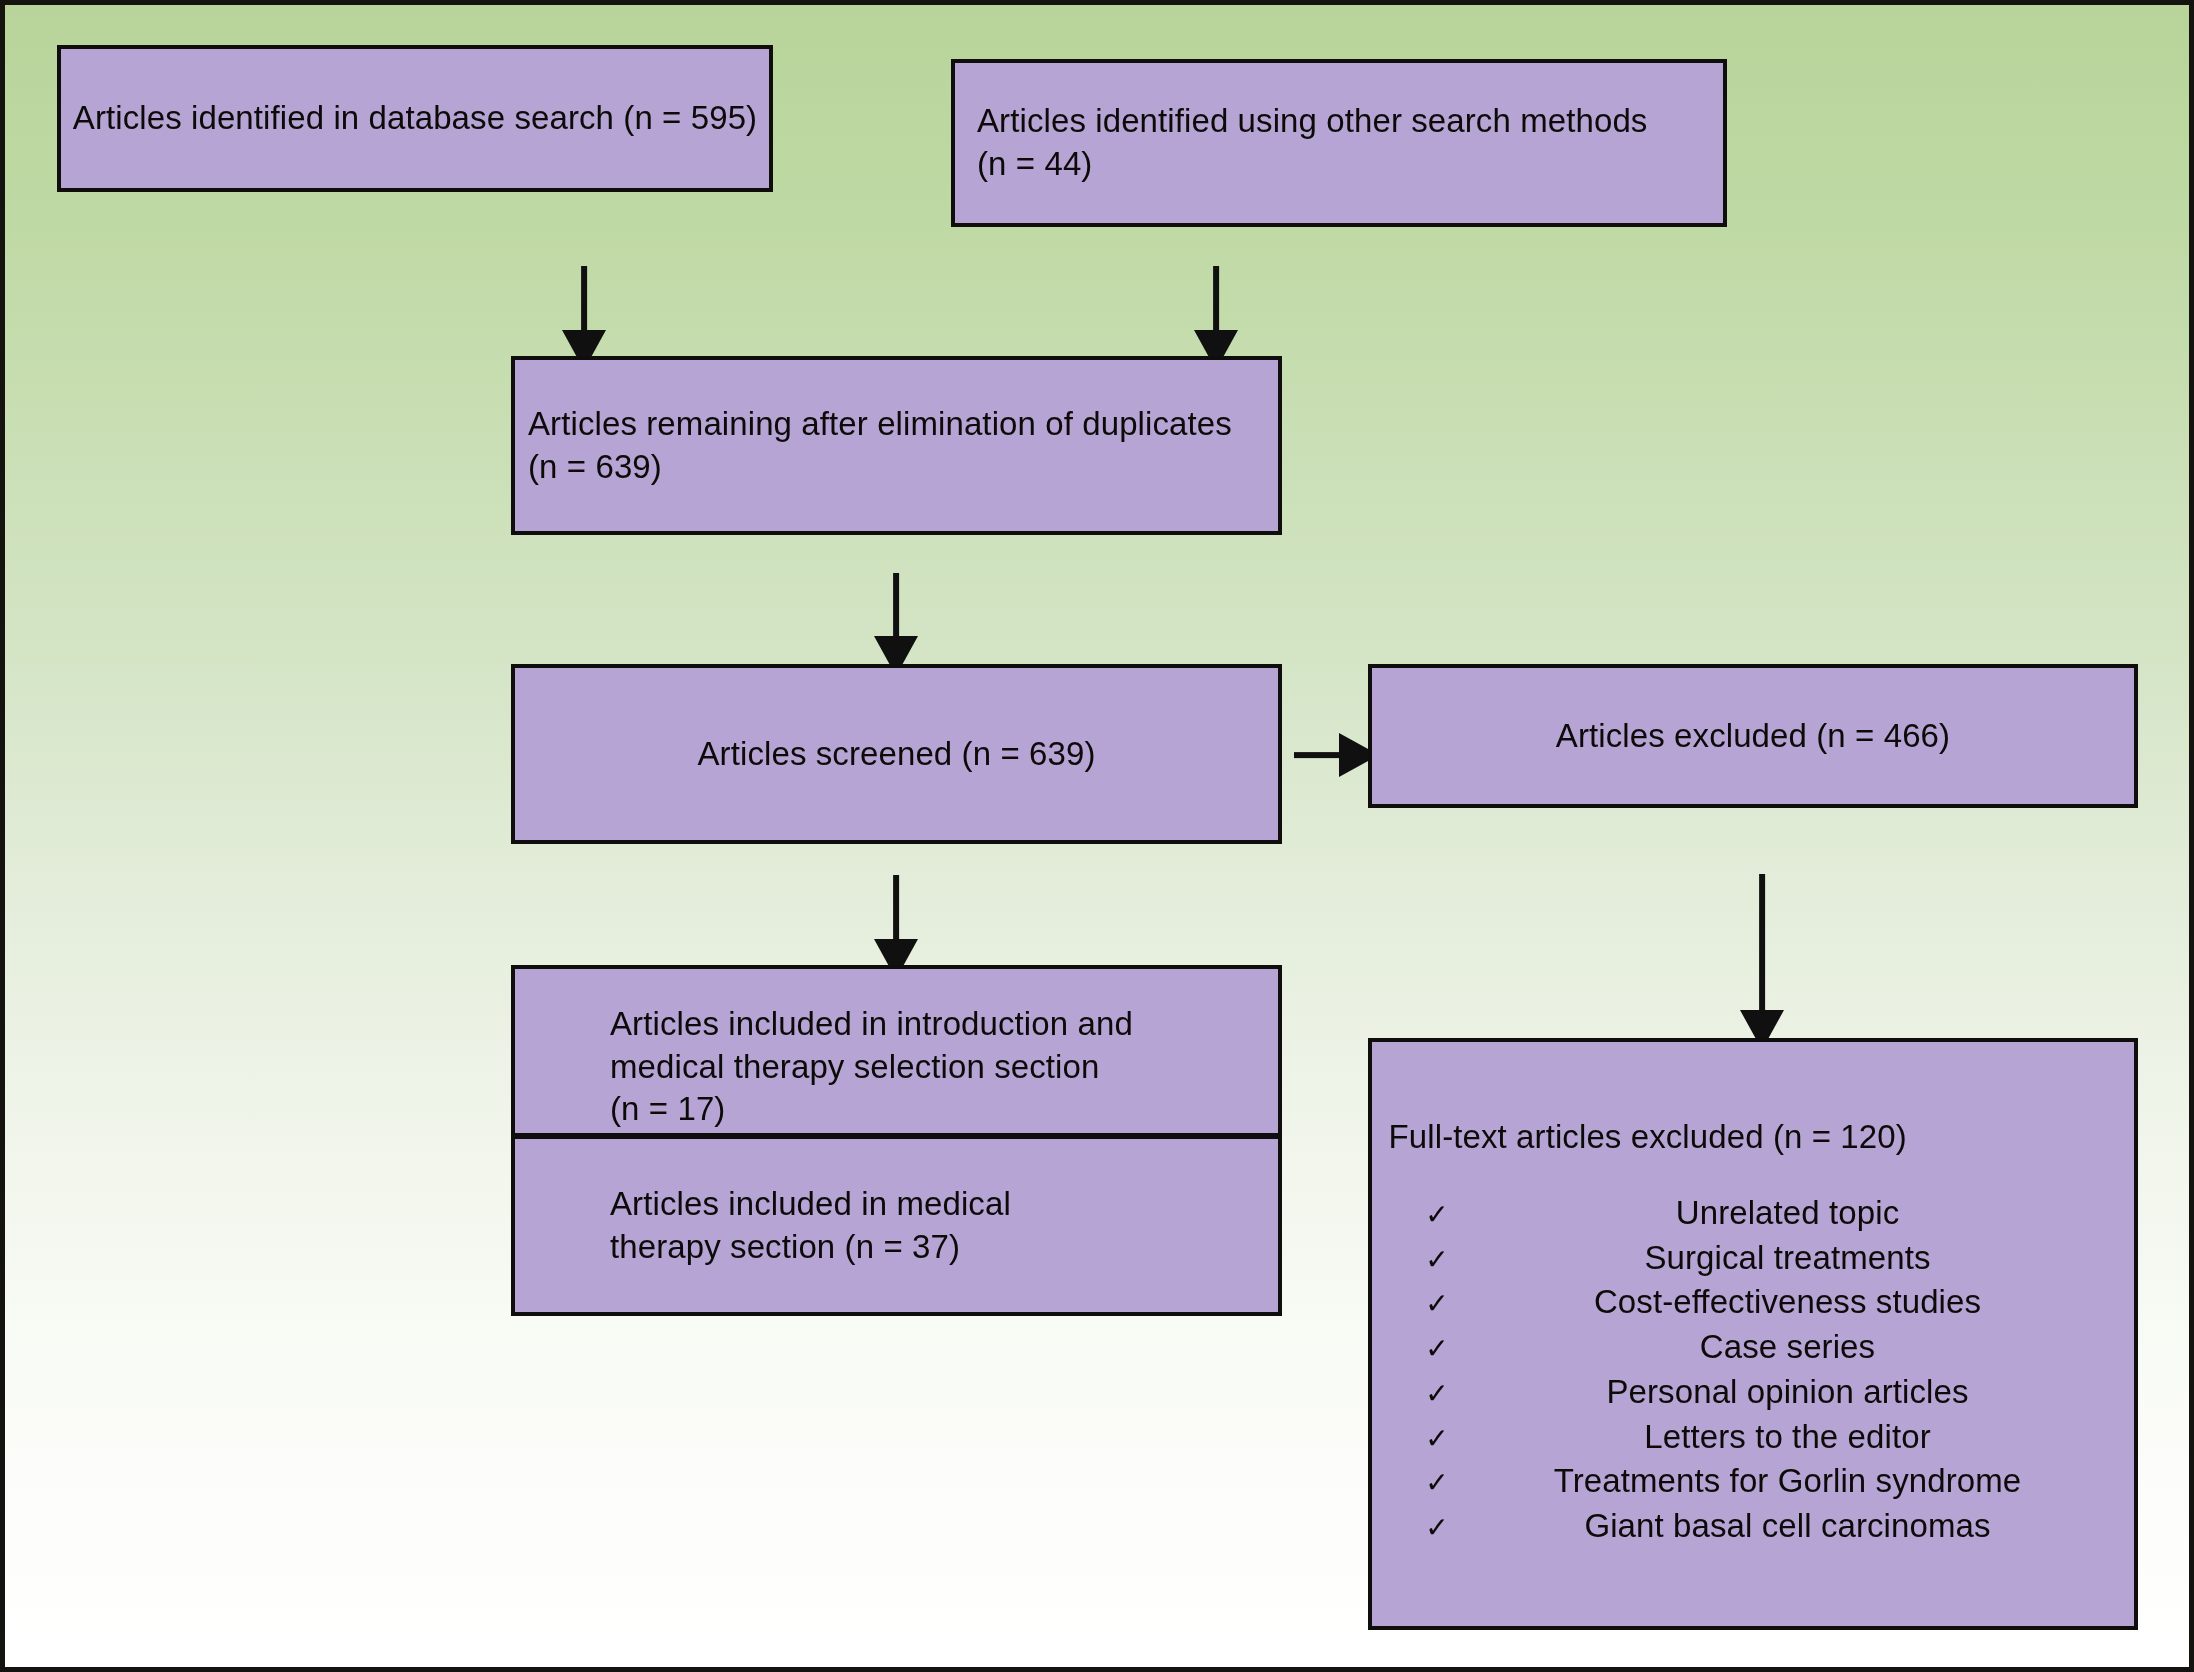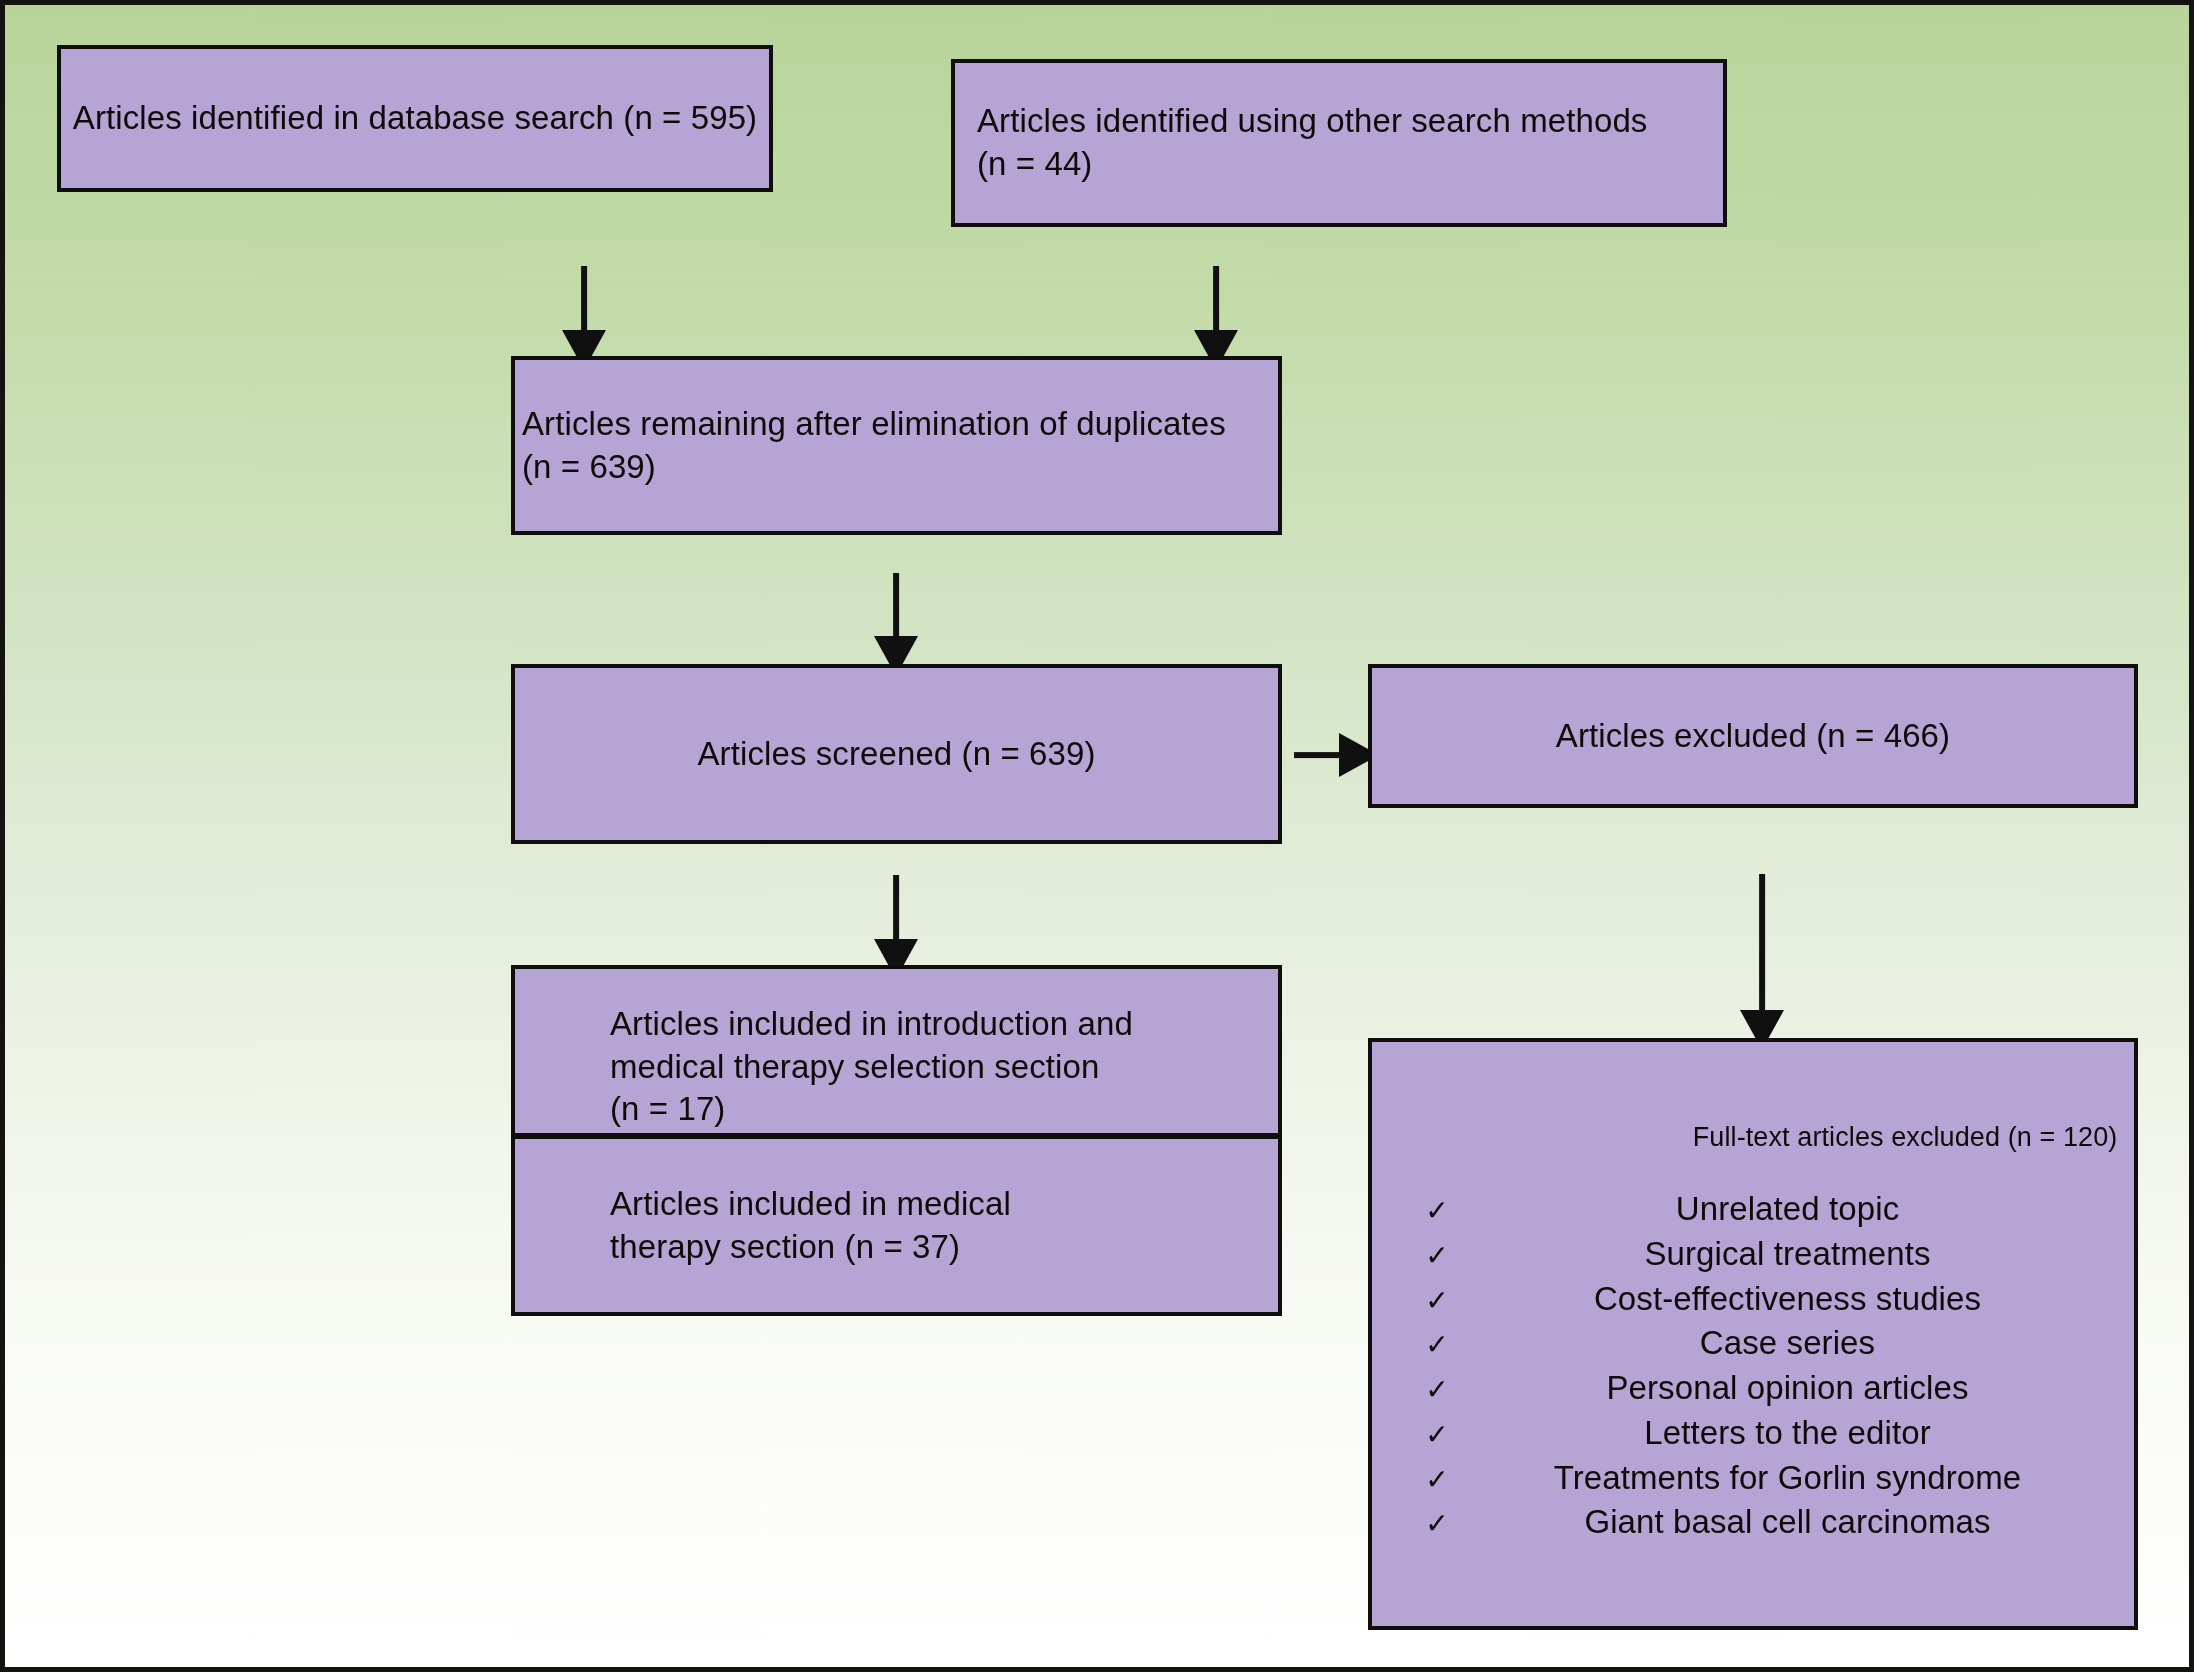--- a/index.html
+++ b/index.html
@@ -98,22 +98,22 @@
     width: 0;
     height: 0;
     border-top: 22px solid transparent;
     border-bottom: 22px solid transparent;
     border-left: 40px solid #111010;
   }
 
   
   .excl-title {
     display: block;
-    text-align: right;
-    font-size: 27px;
+    text-align: left;
+    font-size: 33px;
     margin: 0 0 35px 0;
   }
   .check-list {
     list-style: none;
     margin: 0;
     padding: 0 0 0 28px;
   }
   .check-list li {
     display: flex;
     align-items: baseline;
@@ -152,21 +152,21 @@
     <div class="shaft" style="height:69px;"></div>
     <div class="head" style="top:64px;"></div>
   </div>
 
   <div class="arrow-v" style="left:1211px; top:261px;">
     <div class="shaft" style="height:69px;"></div>
     <div class="head" style="top:64px;"></div>
   </div>
 
   <div class="node" style="left:506px; top:351px; width:771px; height:179px;">
-    <div class="pad left" style="padding:0 7px;justify-content:center;">
+    <div class="pad left" style="padding:0 13px;justify-content:center;">
       <span class="txt">Articles remaining after elimination of duplicates
  (n = 639)</span>
     </div>
   </div>
 
   <div class="arrow-v" style="left:891px; top:568px;">
     <div class="shaft" style="height:68px;"></div>
     <div class="head" style="top:63px;"></div>
   </div>
 

